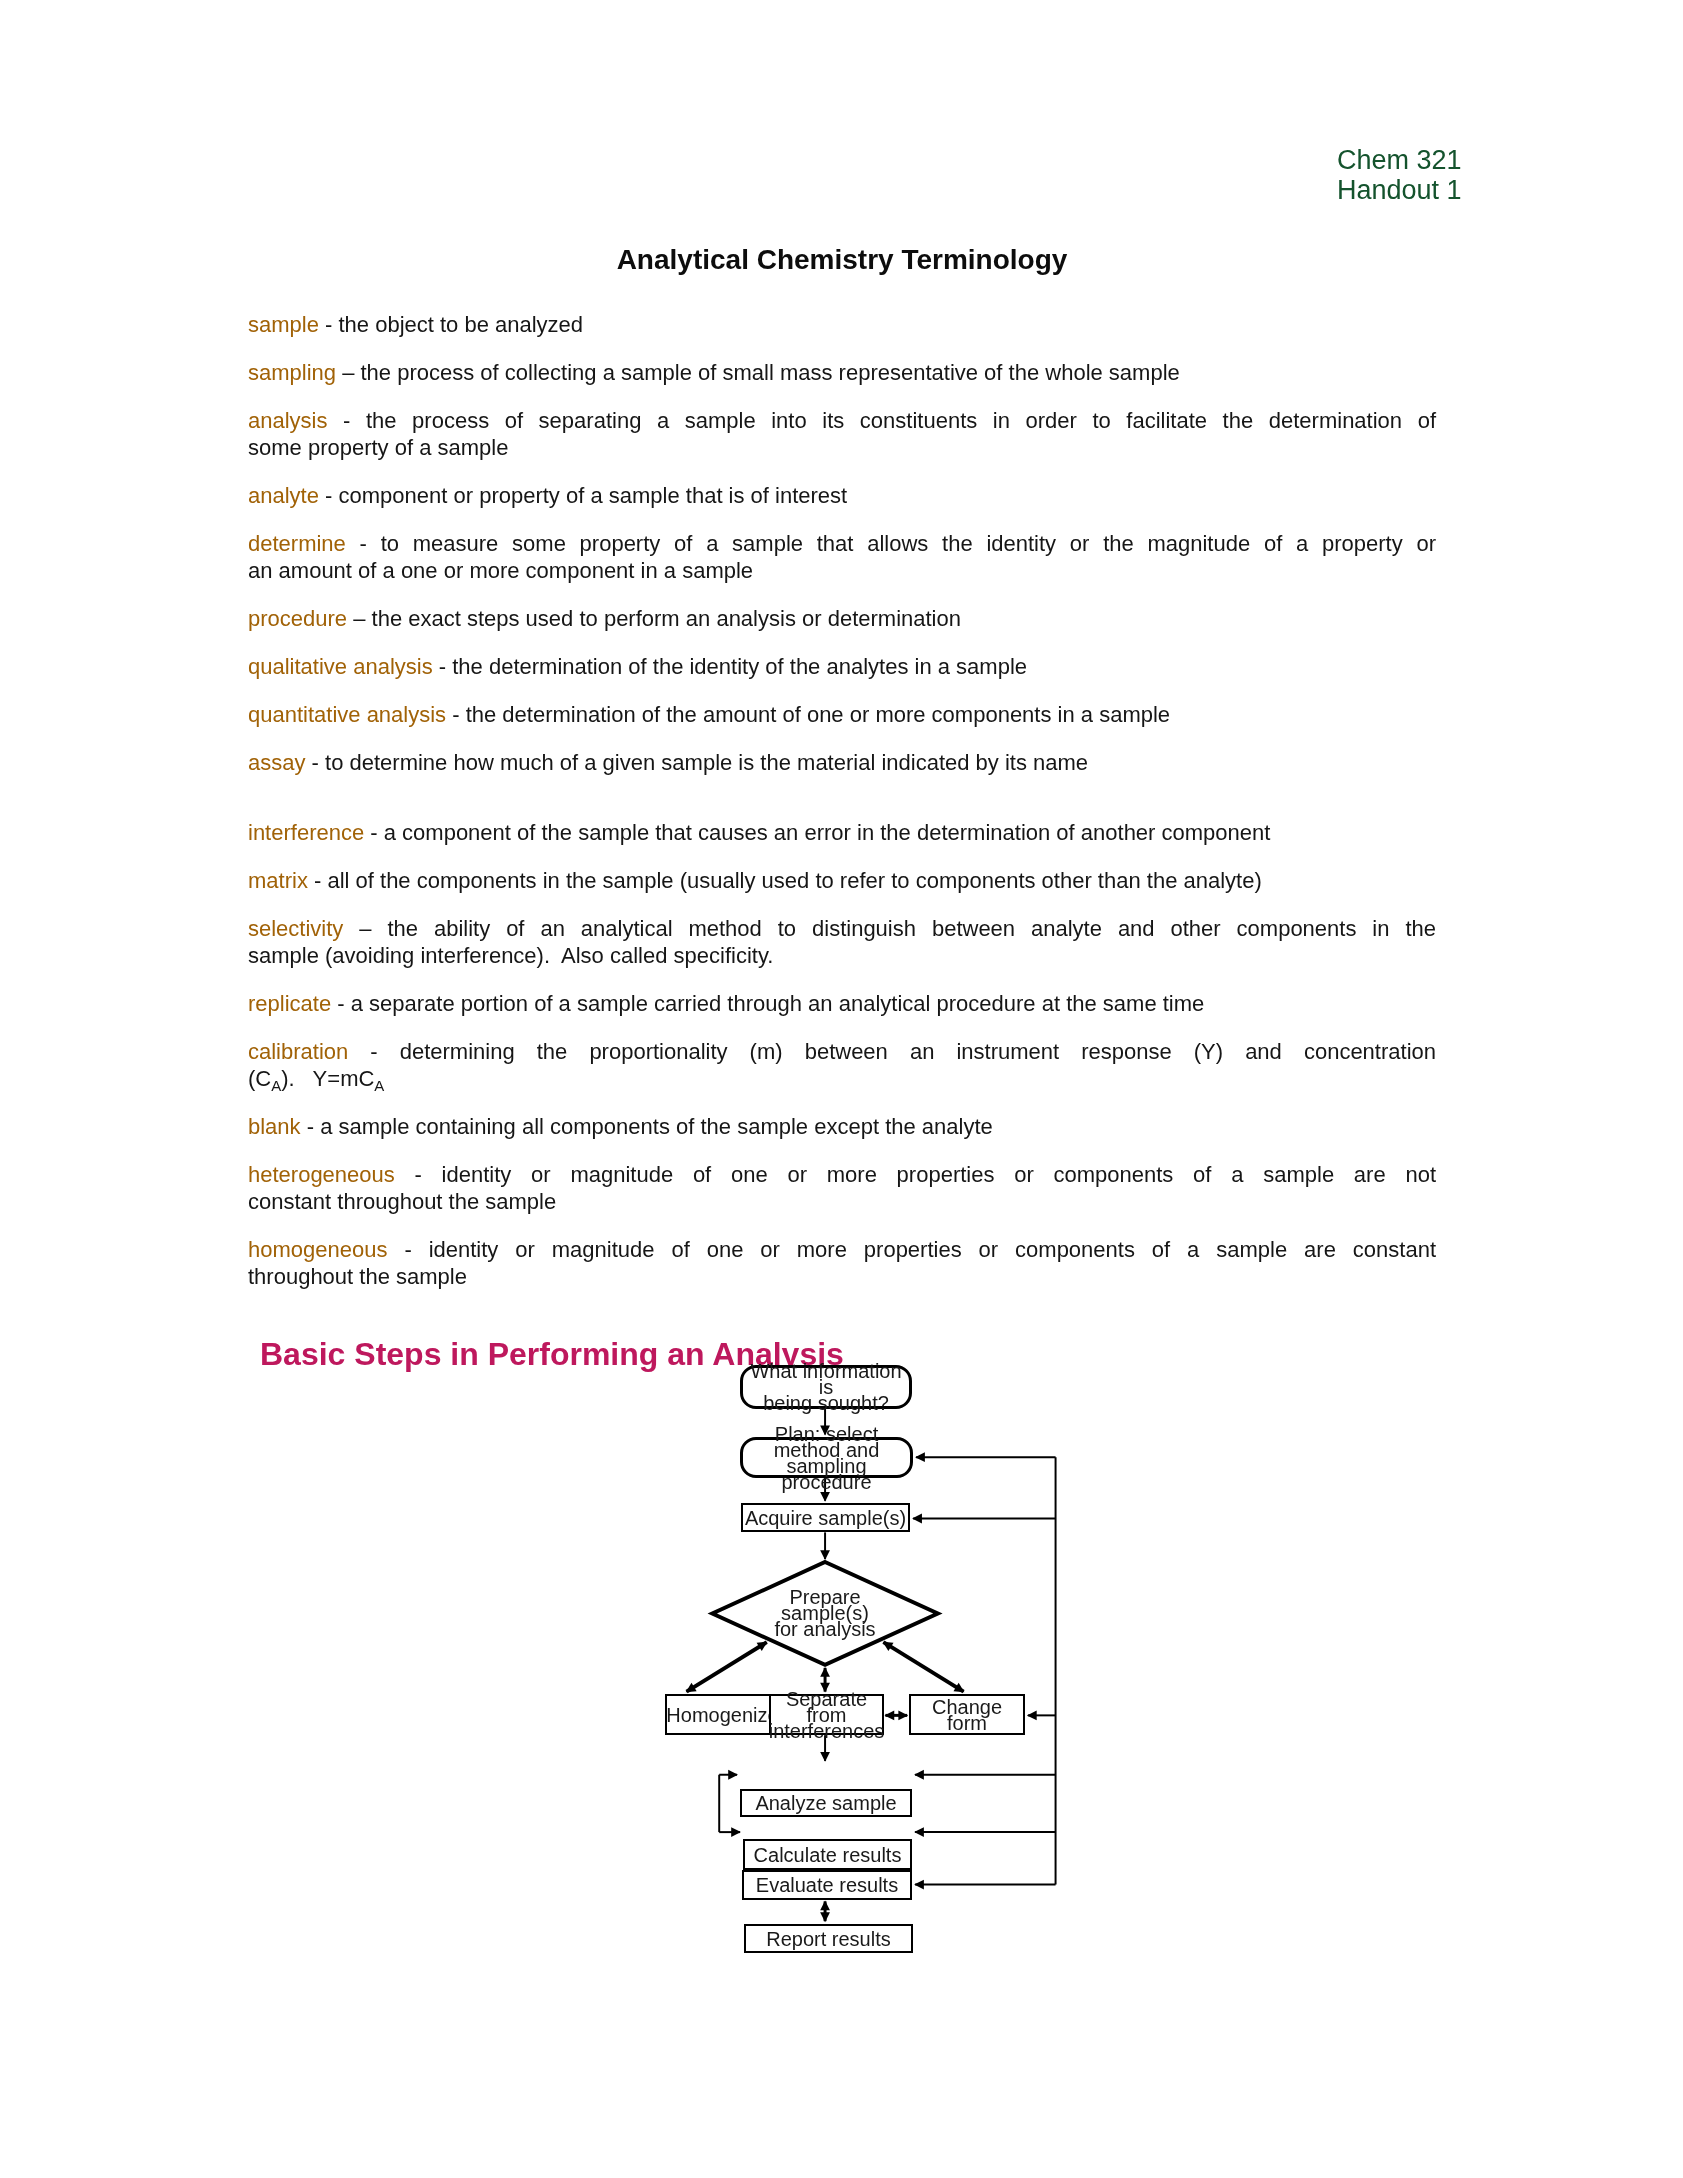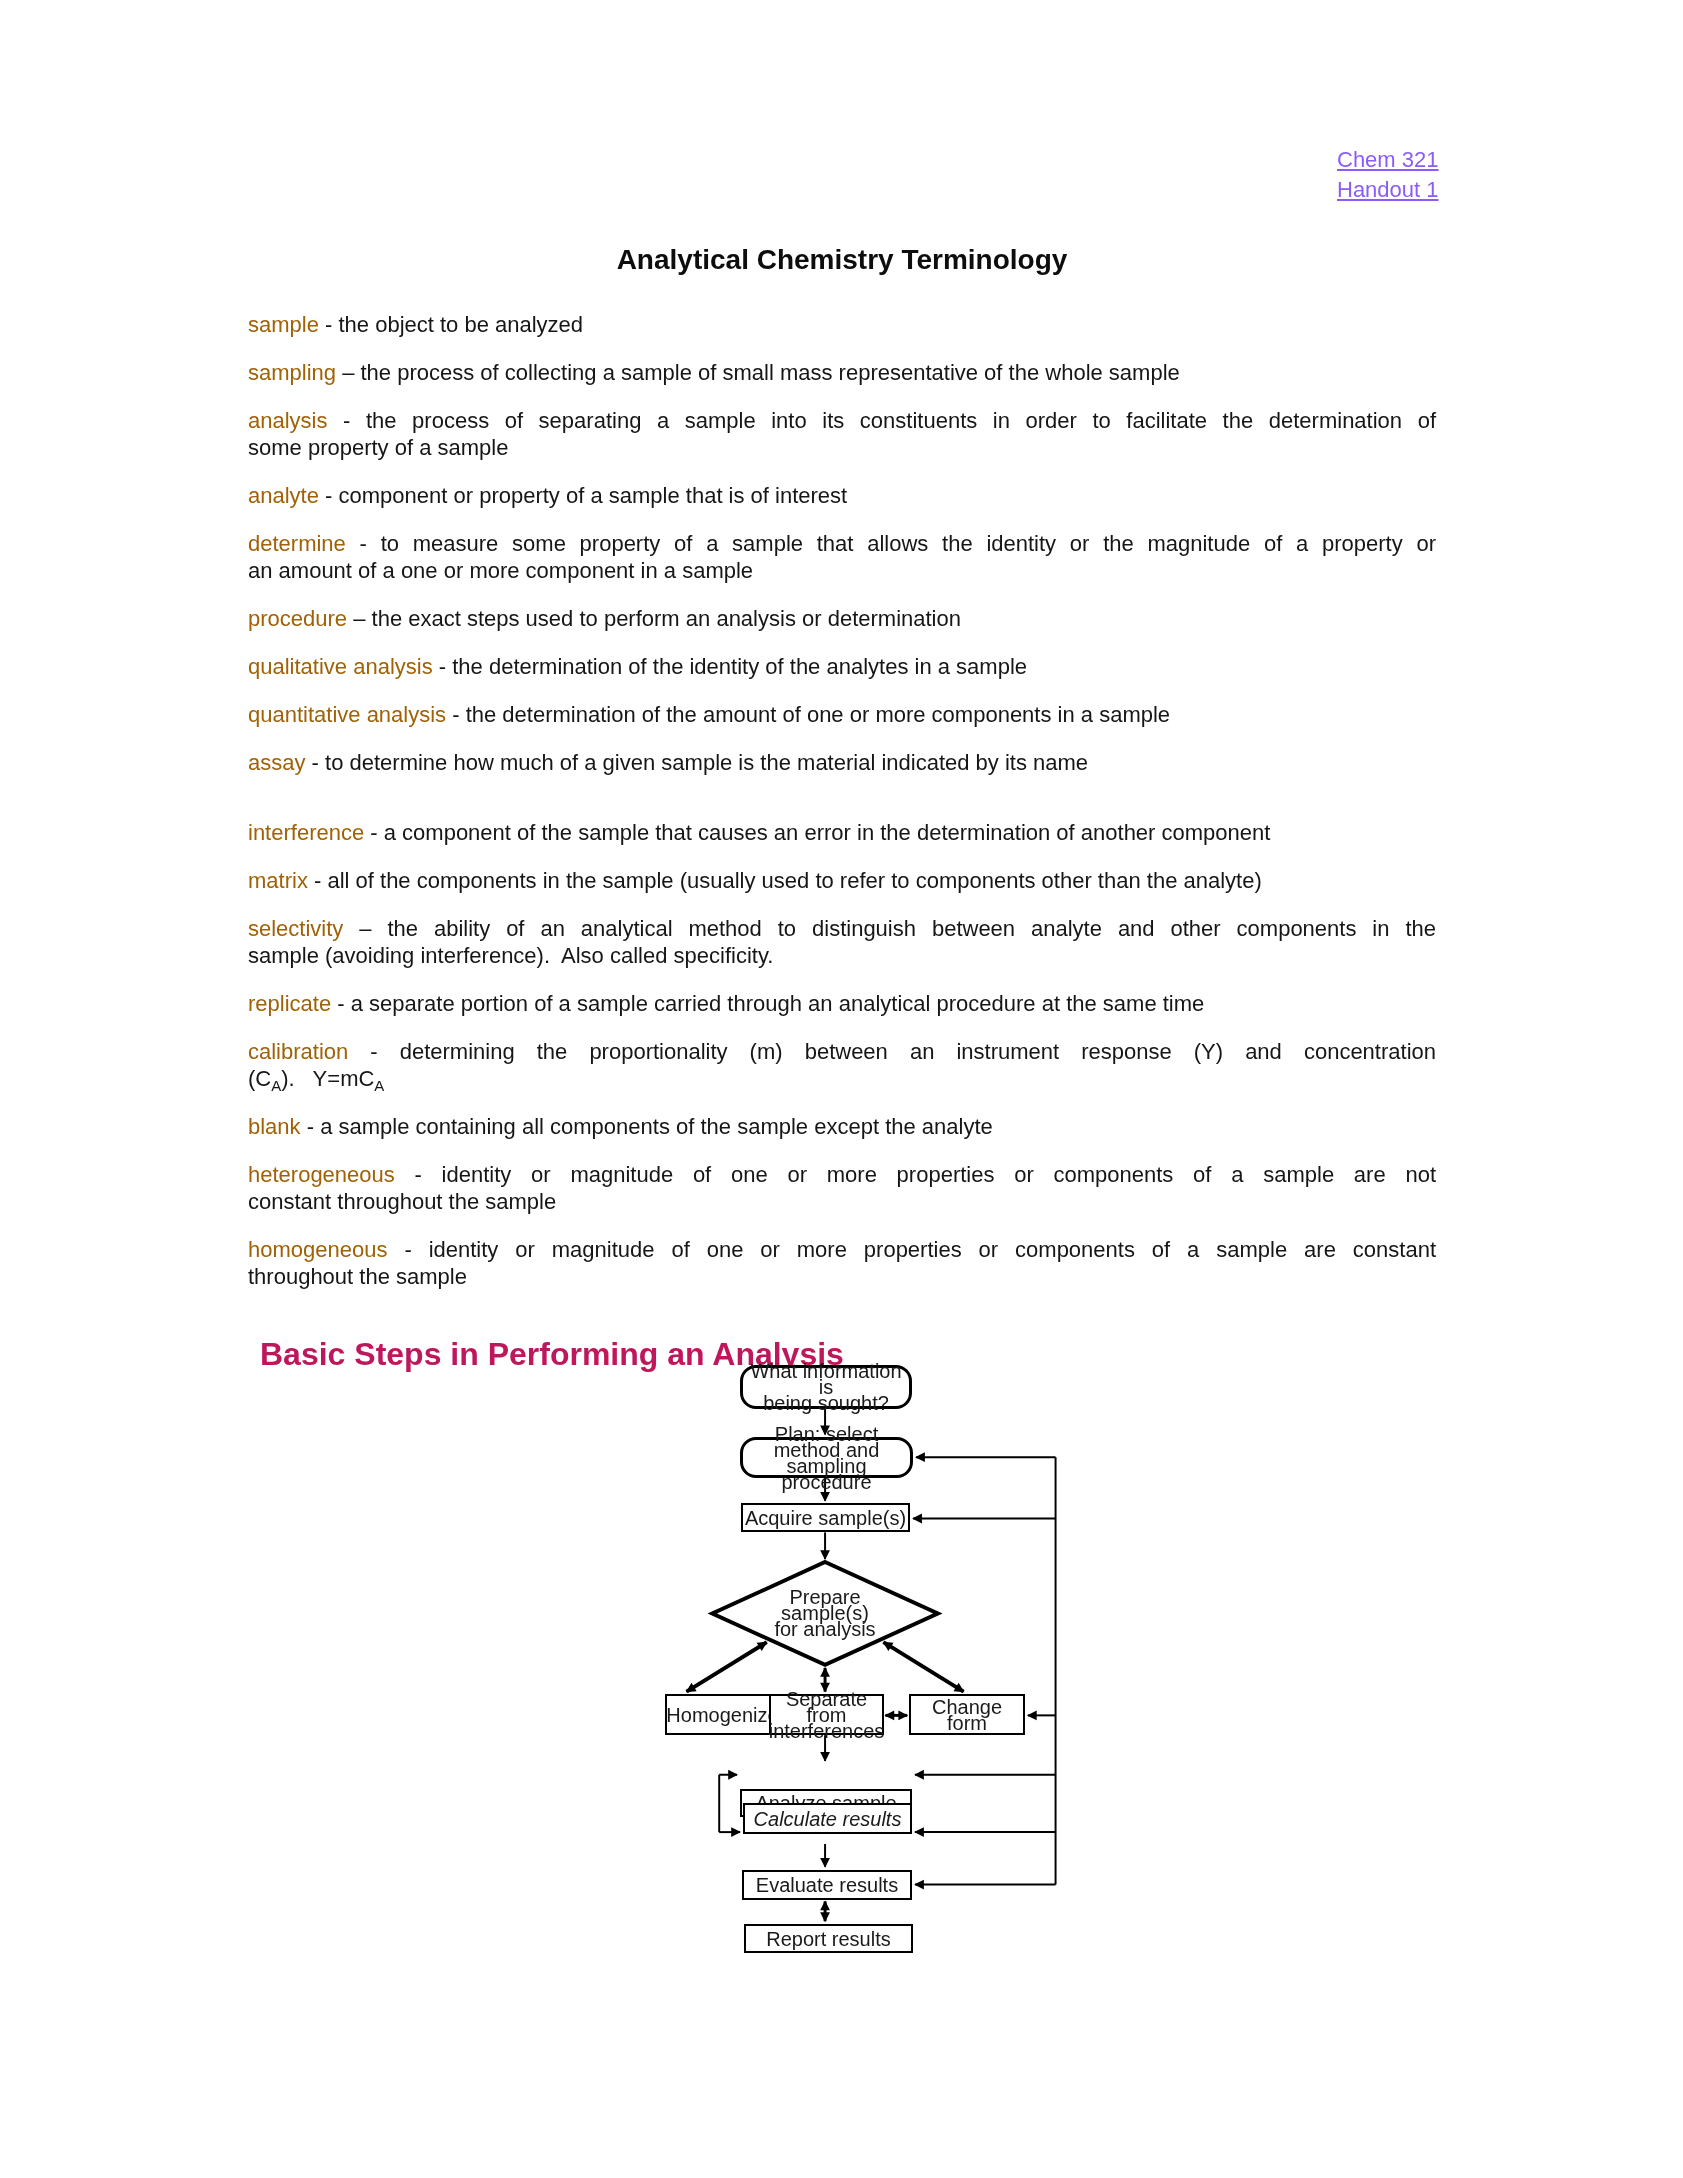--- a/index.html
+++ b/index.html
@@ -9,21 +9,21 @@
     font-family: "Liberation Sans", "DejaVu Sans", sans-serif;
     color: #111111;
     position: relative;
     overflow: hidden;
   }
   .page { position: absolute; inset: 0; }
 
   
   .doc-header {
     position: absolute; left: 1337px; top: 145px;
-    font-size: 22px; line-height: 30px; color: #8b5cf6; text-decoration: underline;
+    font-size: 27px; line-height: 30px; color: #14532d;
   }
   .doc-header span { display: block; }
 
   
   .doc-title {
     position: absolute; left: 248px; top: 243px; width: 1188px;
     text-align: center; font-size: 28px; line-height: 34px;
     font-weight: bold; color: #0d0d0d; margin: 0;
   }
 
@@ -66,21 +66,21 @@
   .fc-plain { background: transparent; }
 
   .n-question  { left: 186px; top: 24px;  width: 172px; height: 44px; }
   .n-plan      { left: 186px; top: 96px;  width: 173px; height: 41px; }
   .n-acquire   { left: 187px; top: 162px; width: 169px; height: 29px; }
   .n-prepare   { left: 192px; top: 255px; width: 158px; height: 34px; }
   .n-homogenize{ left: 72px;  top: 353px; width: 115px; height: 41px; margin-left: 39px; }
   .n-separate  { left: 215px; top: 353px; width: 115px; height: 41px; }
   .n-change    { left: 355px; top: 353px; width: 116px; height: 41px; }
   .n-analyze   { left: 186px; top: 423px; width: 172px; height: 28px; margin-top: 25px; }
-  .n-calculate { left: 189px; top: 462px; width: 169px; height: 31px; font-style: italic; }
+  .n-calculate { left: 189px; top: 498px; width: 169px; height: 31px; }
   .n-evaluate  { left: 188px; top: 529px; width: 170px; height: 30px; }
   .n-report    { left: 190px; top: 583px; width: 169px; height: 29px; }
 </style>
 </head>
 <body>
 
 <div class="page">
 
   <div class="doc-header">
     <span>Chem 321</span>

